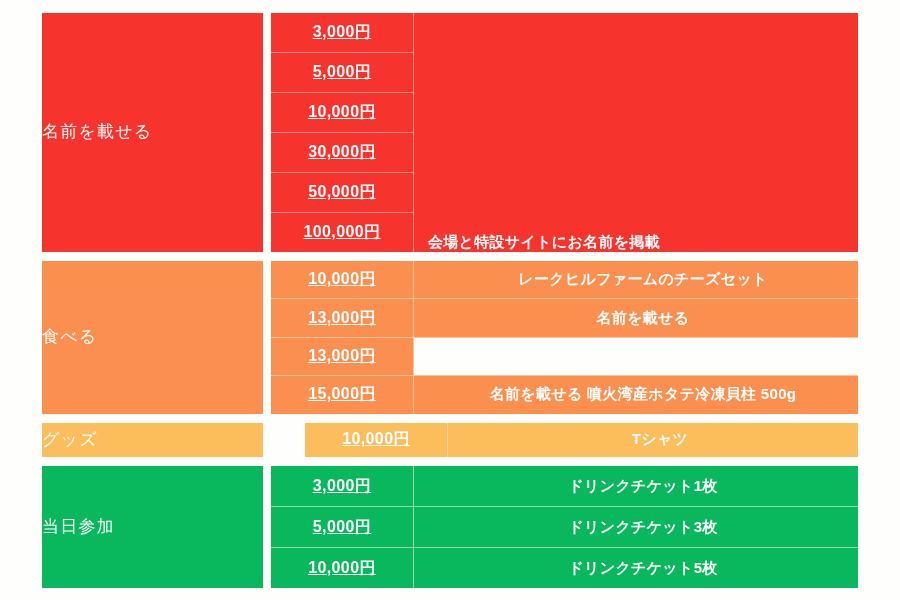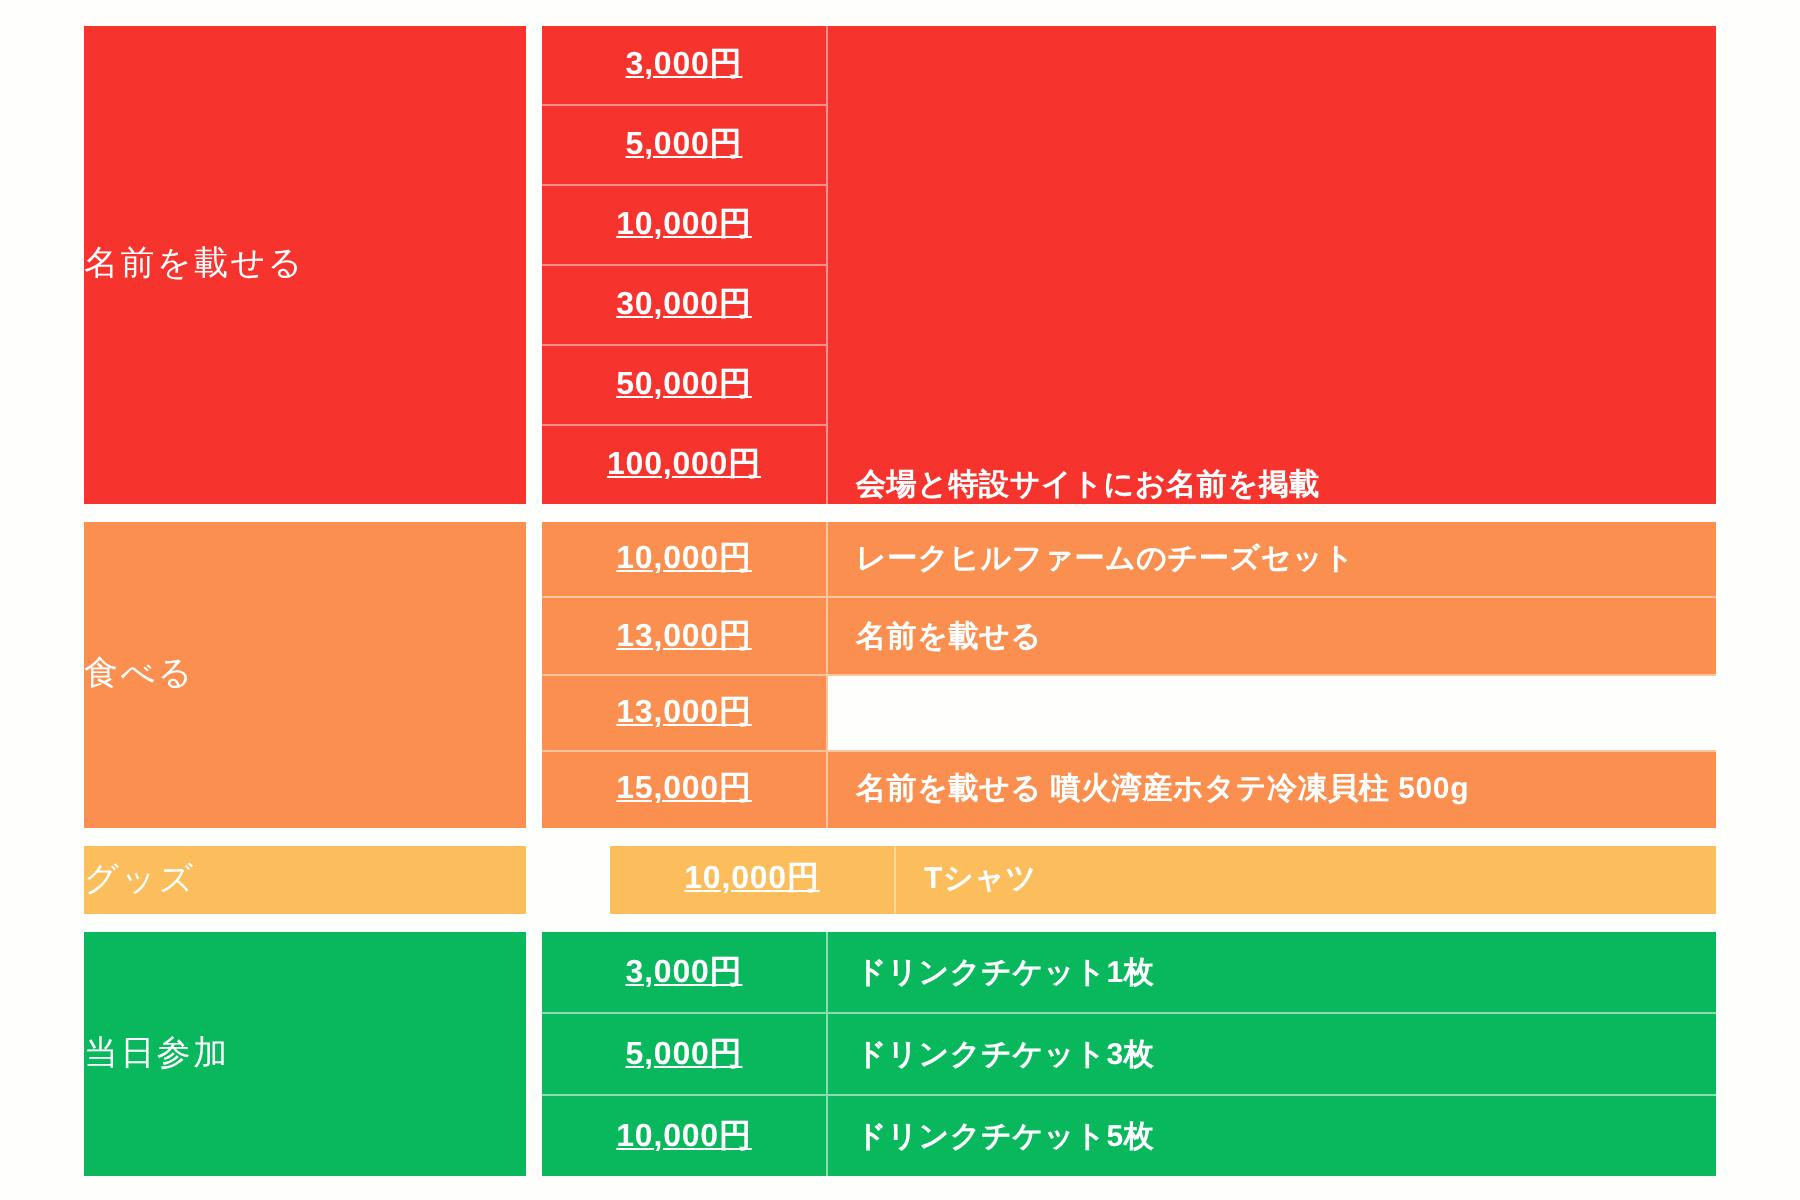--- a/index.html
+++ b/index.html
@@ -90,20 +90,21 @@
     text-decoration: underline;
   }
 
   .desc-cell {
     flex: 1 1 auto;
     display: flex;
     align-items: center;
     box-sizing: border-box;
     padding-left: 14px;
     overflow: hidden;
+    justify-content: center;
   }
 
   .desc-label {
     color: #ffffff;
     font-size: 15px;
     font-weight: bold;
     letter-spacing: 0.3px;
     white-space: nowrap;
   }
 

